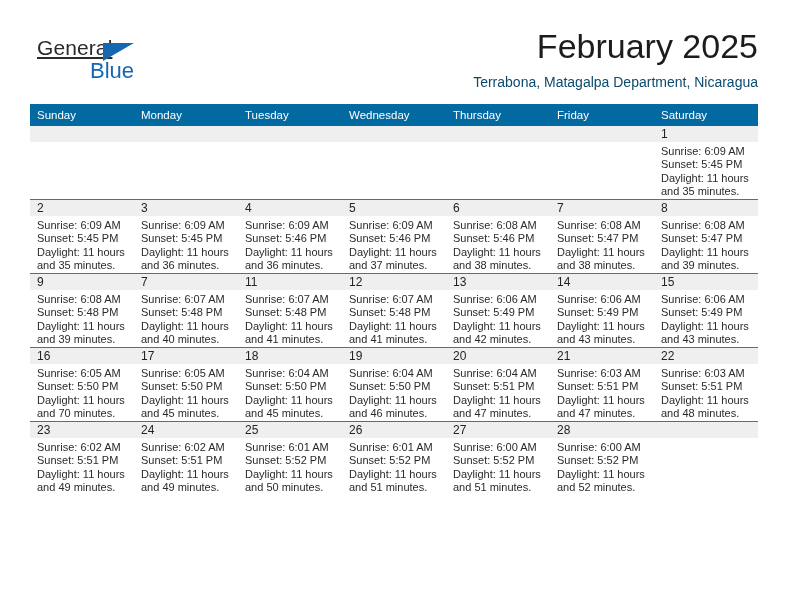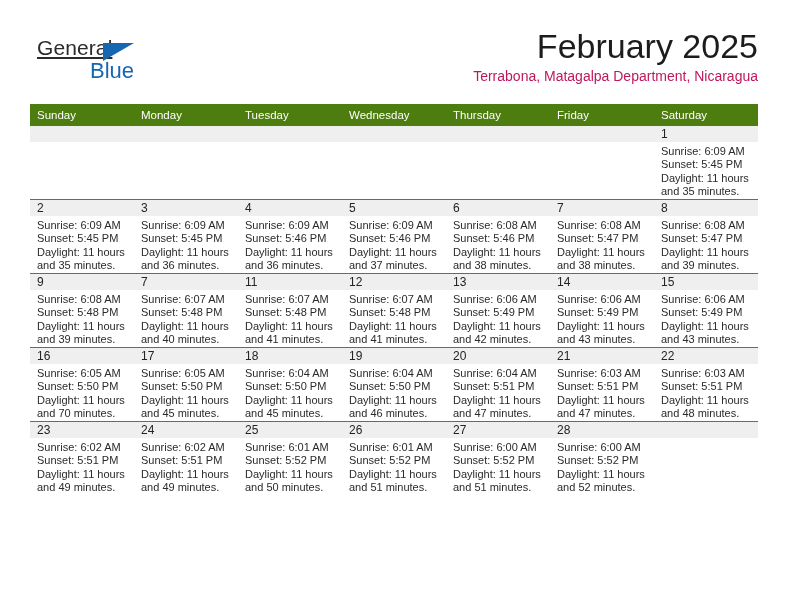--- a/index.html
+++ b/index.html
@@ -66,37 +66,37 @@
   }
   .cal-title {
     font-size: 34px;
     color: #1c1c1c;
     font-weight: normal;
     line-height: 32px;
     white-space: nowrap;
   }
   .cal-subtitle {
     font-size: 14px;
-    color: #be185d;
+    color: #0c4a6e;
     line-height: 20px;
-    margin-top: 4px;
+    margin-top: 10px;
     white-space: nowrap;
   }
 
   
   .calendar {
     position: absolute;
     left: 30px;
     top: 104px;
     width: 728px;
     border-collapse: collapse;
     table-layout: fixed;
   }
   .calendar th {
-    background: #4d7c0f;
+    background: #0369a1;
     color: #ffffff;
     font-size: 11.5px;
     font-weight: normal;
     text-align: left;
     padding: 5px 0 5px 7px;
     height: 11px;
     border: none;
   }
   .calendar td {
     width: 104px;

